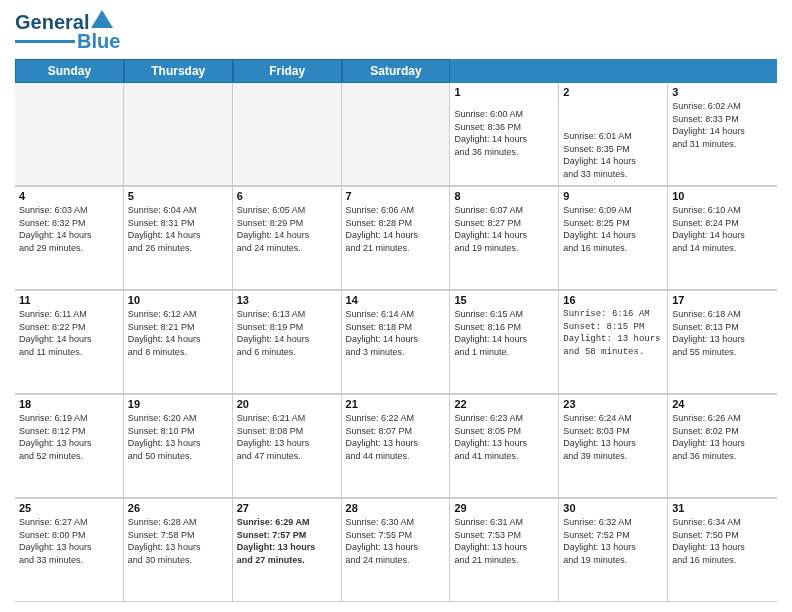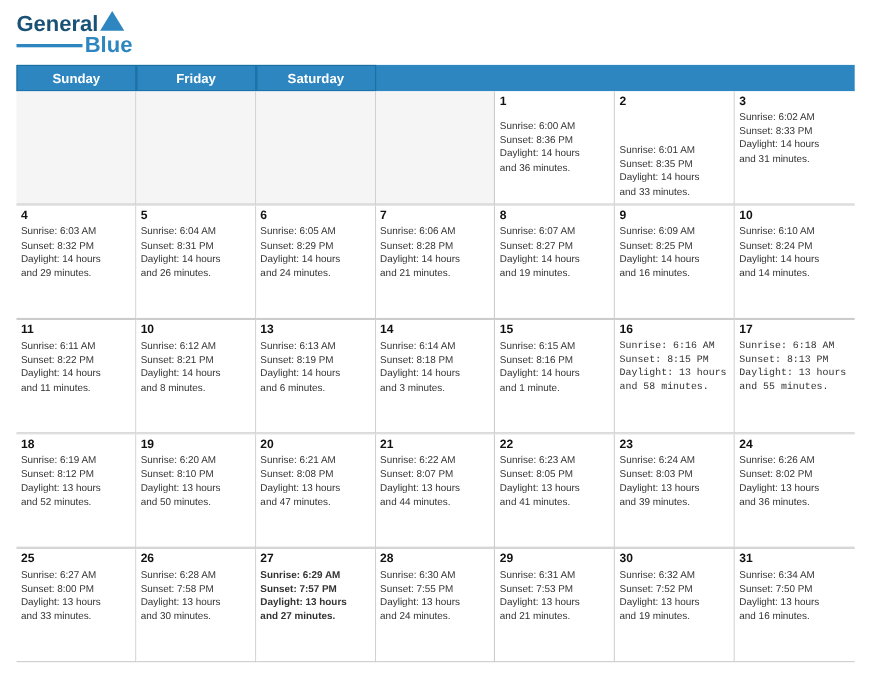--- a/index.html
+++ b/index.html
@@ -124,20 +124,21 @@
 
     <div class="title-block">
       <h1></h1>
       <h2></h2>
     </div>
   </div>
 
   <div class="calendar">
     <div class="cal-header-row">
       <div class="cal-header-cell">Sunday</div>
+      <div class="cal-header-cell">Thursday</div>
       <div class="cal-header-cell">Friday</div>
       <div class="cal-header-cell">Saturday</div>
     </div>
     <div class="cal-body" id="cal-body">
     <div class="cal-week">
           <div class="cal-cell empty"></div>
           <div class="cal-cell empty"></div>
           <div class="cal-cell empty"></div>
           <div class="cal-cell empty"></div>
           <div class="cal-cell">
@@ -251,21 +252,21 @@
           </div>
           <div class="cal-cell">
             <div class="day-num">16</div>
             <div class="cell-info" style="white-space: pre-line; font-family: Liberation Mono, monospace;">Sunrise: 6:16 AM
 Sunset: 8:15 PM
 Daylight: 13 hours
 and 58 minutes.</div>
           </div>
           <div class="cal-cell">
             <div class="day-num">17</div>
-            <div class="cell-info" style="white-space: pre-line; font-family: Liberation Mono, monospace;">Sunrise: 6:18 AM
+            <div class="cell-info" style="white-space: pre-line;">Sunrise: 6:18 AM
 Sunset: 8:13 PM
 Daylight: 13 hours
 and 55 minutes.</div>
           </div>
         </div>
         <div class="cal-week">
           <div class="cal-cell">
             <div class="day-num">18</div>
             <div class="cell-info" style="white-space: pre-line;">Sunrise: 6:19 AM
 Sunset: 8:12 PM

